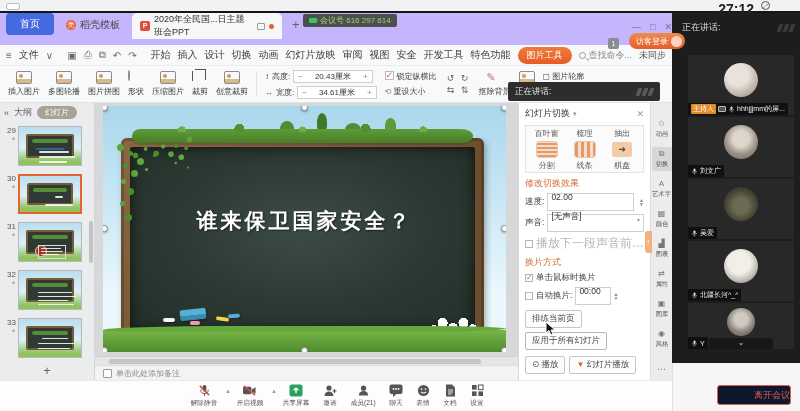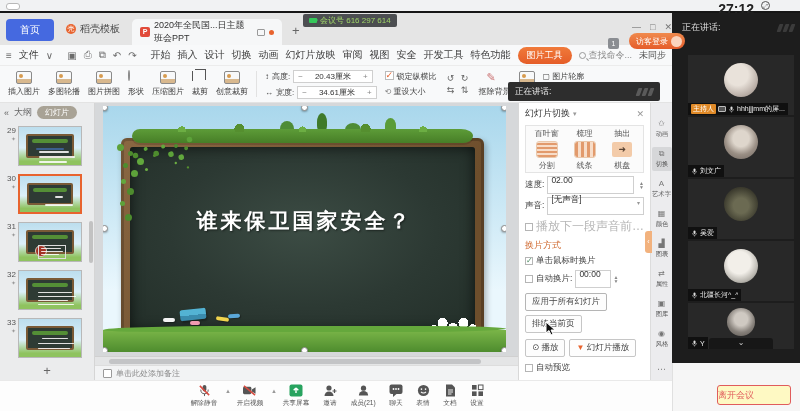--- a/index.html
+++ b/index.html
@@ -5,21 +5,21 @@
   *{margin:0;padding:0;box-sizing:border-box;font-family:"Liberation Sans","DejaVu Sans",sans-serif;}
   html,body{width:800px;height:411px;overflow:hidden;background:#fff;position:relative;}
   .abs{position:absolute;}
   
   #topstrip{left:0;top:0;width:800px;height:13px;background:#f1f2f3;border-bottom:2px solid #161616;}
   #topstrip .knob{left:6px;top:3px;width:14px;height:7px;border:1px solid #b8b8b8;border-radius:3px;background:#fff;}
   #timer{right:46px;top:1px;font-size:14px;font-weight:bold;color:#222;}
   #expand-ic{right:30px;top:1px;width:9px;height:9px;border:1px solid #555;border-radius:50%;font-size:6px;color:#555;text-align:center;line-height:8px;}
   
   #wps{left:0;top:13px;width:672px;height:367px;background:#f6f7f8;}
-  #tabbar{left:0;top:0;width:672px;height:32px;background:#e5e5e5;display:flex;align-items:flex-end;padding:0 0 0 6px;}
+  #tabbar{left:0;top:0;width:672px;height:32px;background:#c4b5fd;display:flex;align-items:flex-start;padding:0 0 0 6px;}
   .tab-home{background:#4569e0;color:#fff;font-size:10px;padding:4px 14px;border-radius:4px;margin-bottom:4px;}
   .tab-tpl{display:flex;align-items:center;gap:4px;font-size:10px;color:#444;padding:5px 12px;margin-bottom:4px;}
   .tpl-ic{width:10px;height:10px;border-radius:50%;background:#e8632e;color:#fff;font-size:7px;text-align:center;line-height:10px;}
   .tab-doc{display:flex;align-items:center;gap:4px;background:#f6f7f8;border-radius:5px 5px 0 0;font-size:9px;color:#333;padding:6px 8px;height:26px;max-width:150px;}
   .doc-ic{width:10px;height:10px;border-radius:2px;background:#e14b3a;color:#fff;font-size:7px;font-weight:bold;text-align:center;line-height:10px;flex:none;}
   .doc-lock{width:8px;height:7px;border:1px solid #9a9a9a;border-radius:1px;flex:none;}
   .doc-dot{width:5px;height:5px;border-radius:50%;background:#e8632e;flex:none;}
   .tab-plus{font-size:13px;color:#666;padding:4px 10px;margin-bottom:3px;}
   #meet-badge{left:303px;top:1px;height:13px;background:#4c4e51;border-radius:2px;display:flex;align-items:center;gap:3px;padding:0 6px;z-index:5;}
   #meet-badge .cam{width:8px;height:5px;background:#35c75a;border-radius:1px;position:relative;}
@@ -159,21 +159,21 @@
   .av3{background:radial-gradient(circle at 50% 55%,#6b6a52 0 30%,#3c3b2e 70%,#2e2d24);}
   .av4{background:radial-gradient(circle at 45% 40%,#f2efe9 0 40%,#b5b2ab 70%,#4a4a48);}
   .av5{background:radial-gradient(circle at 50% 40%,#cfc9c2 0 30%,#87817b 60%,#55504b);}
   .namebar{position:absolute;left:0;bottom:0;display:flex;align-items:center;gap:2px;background:rgba(0,0,0,.6);height:12px;padding:0 3px;max-width:100%;}
   .namebar .nm{font-size:7px;color:#eee;white-space:nowrap;overflow:hidden;text-overflow:ellipsis;max-width:70px;}
   .host-badge{background:#e08a28;color:#fff;font-size:7px;padding:0 2px;border-radius:1px;flex:none;}
   .mic-dot{width:7px;height:7px;flex:none;}
   .scr-dot{width:8px;height:6px;border:1px solid #bbb;border-radius:1px;flex:none;background:#555;}
   .collapse-strip{position:absolute;left:20%;bottom:0;width:60%;height:11px;background:rgba(20,20,20,.85);color:#ccc;font-size:8px;text-align:center;line-height:9px;border-radius:3px 3px 0 0;}
   #sb-bottom{position:absolute;left:0;top:350px;width:128px;height:48px;background:#f6f6f6;border-left:1px solid #e0e0e0;}
-  #leave-btn{position:absolute;left:44px;top:22px;width:74px;height:20px;border:1px solid #e05c5c;border-radius:3px;background:#fef9c3;color:#e05c5c;font-size:9px;text-align:left;line-height:18px;}
+  #leave-btn{position:absolute;left:44px;top:22px;width:74px;height:20px;border:1px solid #e05c5c;border-radius:3px;background:#0f172a;color:#e05c5c;font-size:9px;text-align:right;line-height:18px;}
 </style>
 </head>
 <body>
 
 <div id="topstrip" class="abs">
   <div class="knob abs"></div>
   <div id="timer" class="abs">27:12</div>
   <div id="expand-ic" class="abs">⤢</div>
 </div>
 
@@ -469,20 +469,21 @@
           <span class="cell">
               <span class="ti wheel">➜</span>
             </span>
         </div>
         <div class="tr-labels">
           <span>分割</span>
           <span>线条</span>
           <span>棋盘</span>
         </div>
       </div>
+      <div class="sect">修改切换效果</div>
       <div class="fx-row">
         <span>速度:</span>
         <span class="in-box" style="flex:1;">
             <span>02.00</span>
           </span>
         <span class="spin">
             <span>▲</span>
             <span>▼</span>
           </span>
       </div>
@@ -506,22 +507,22 @@
         <span class="cb"></span>
         <span>自动换片:</span>
         <span class="in-box" style="width:36px;margin-left:3px;">
             <span>00:00</span>
           </span>
         <span class="spin">
             <span>▲</span>
             <span>▼</span>
           </span>
       </div>
+      <div><span class="rp-btn">排练当前页</span></div>
       <div><span class="rp-btn" style="border-color:#b5b5b5;">应用于所有幻灯片</span></div>
-      <div><span class="rp-btn">排练当前页</span></div>
       <div class="play-row">
         <span class="rp-btn">⊙ <span>播放</span></span>
         <span class="rp-btn"><span class="tri-orange">▼</span> <span>幻灯片播放</span></span>
       </div>
       <div class="cb-row">
         <span class="cb"></span>
         <span>自动预览</span>
       </div>
       <svg id="cursor" width="11" height="15" viewBox="0 0 11 15">
           <path d="M1 1 L1 12 L4 9.5 L6 14 L8 13 L6 9 L10 9 Z" fill="#111" stroke="#fff" stroke-width="1"></path>

